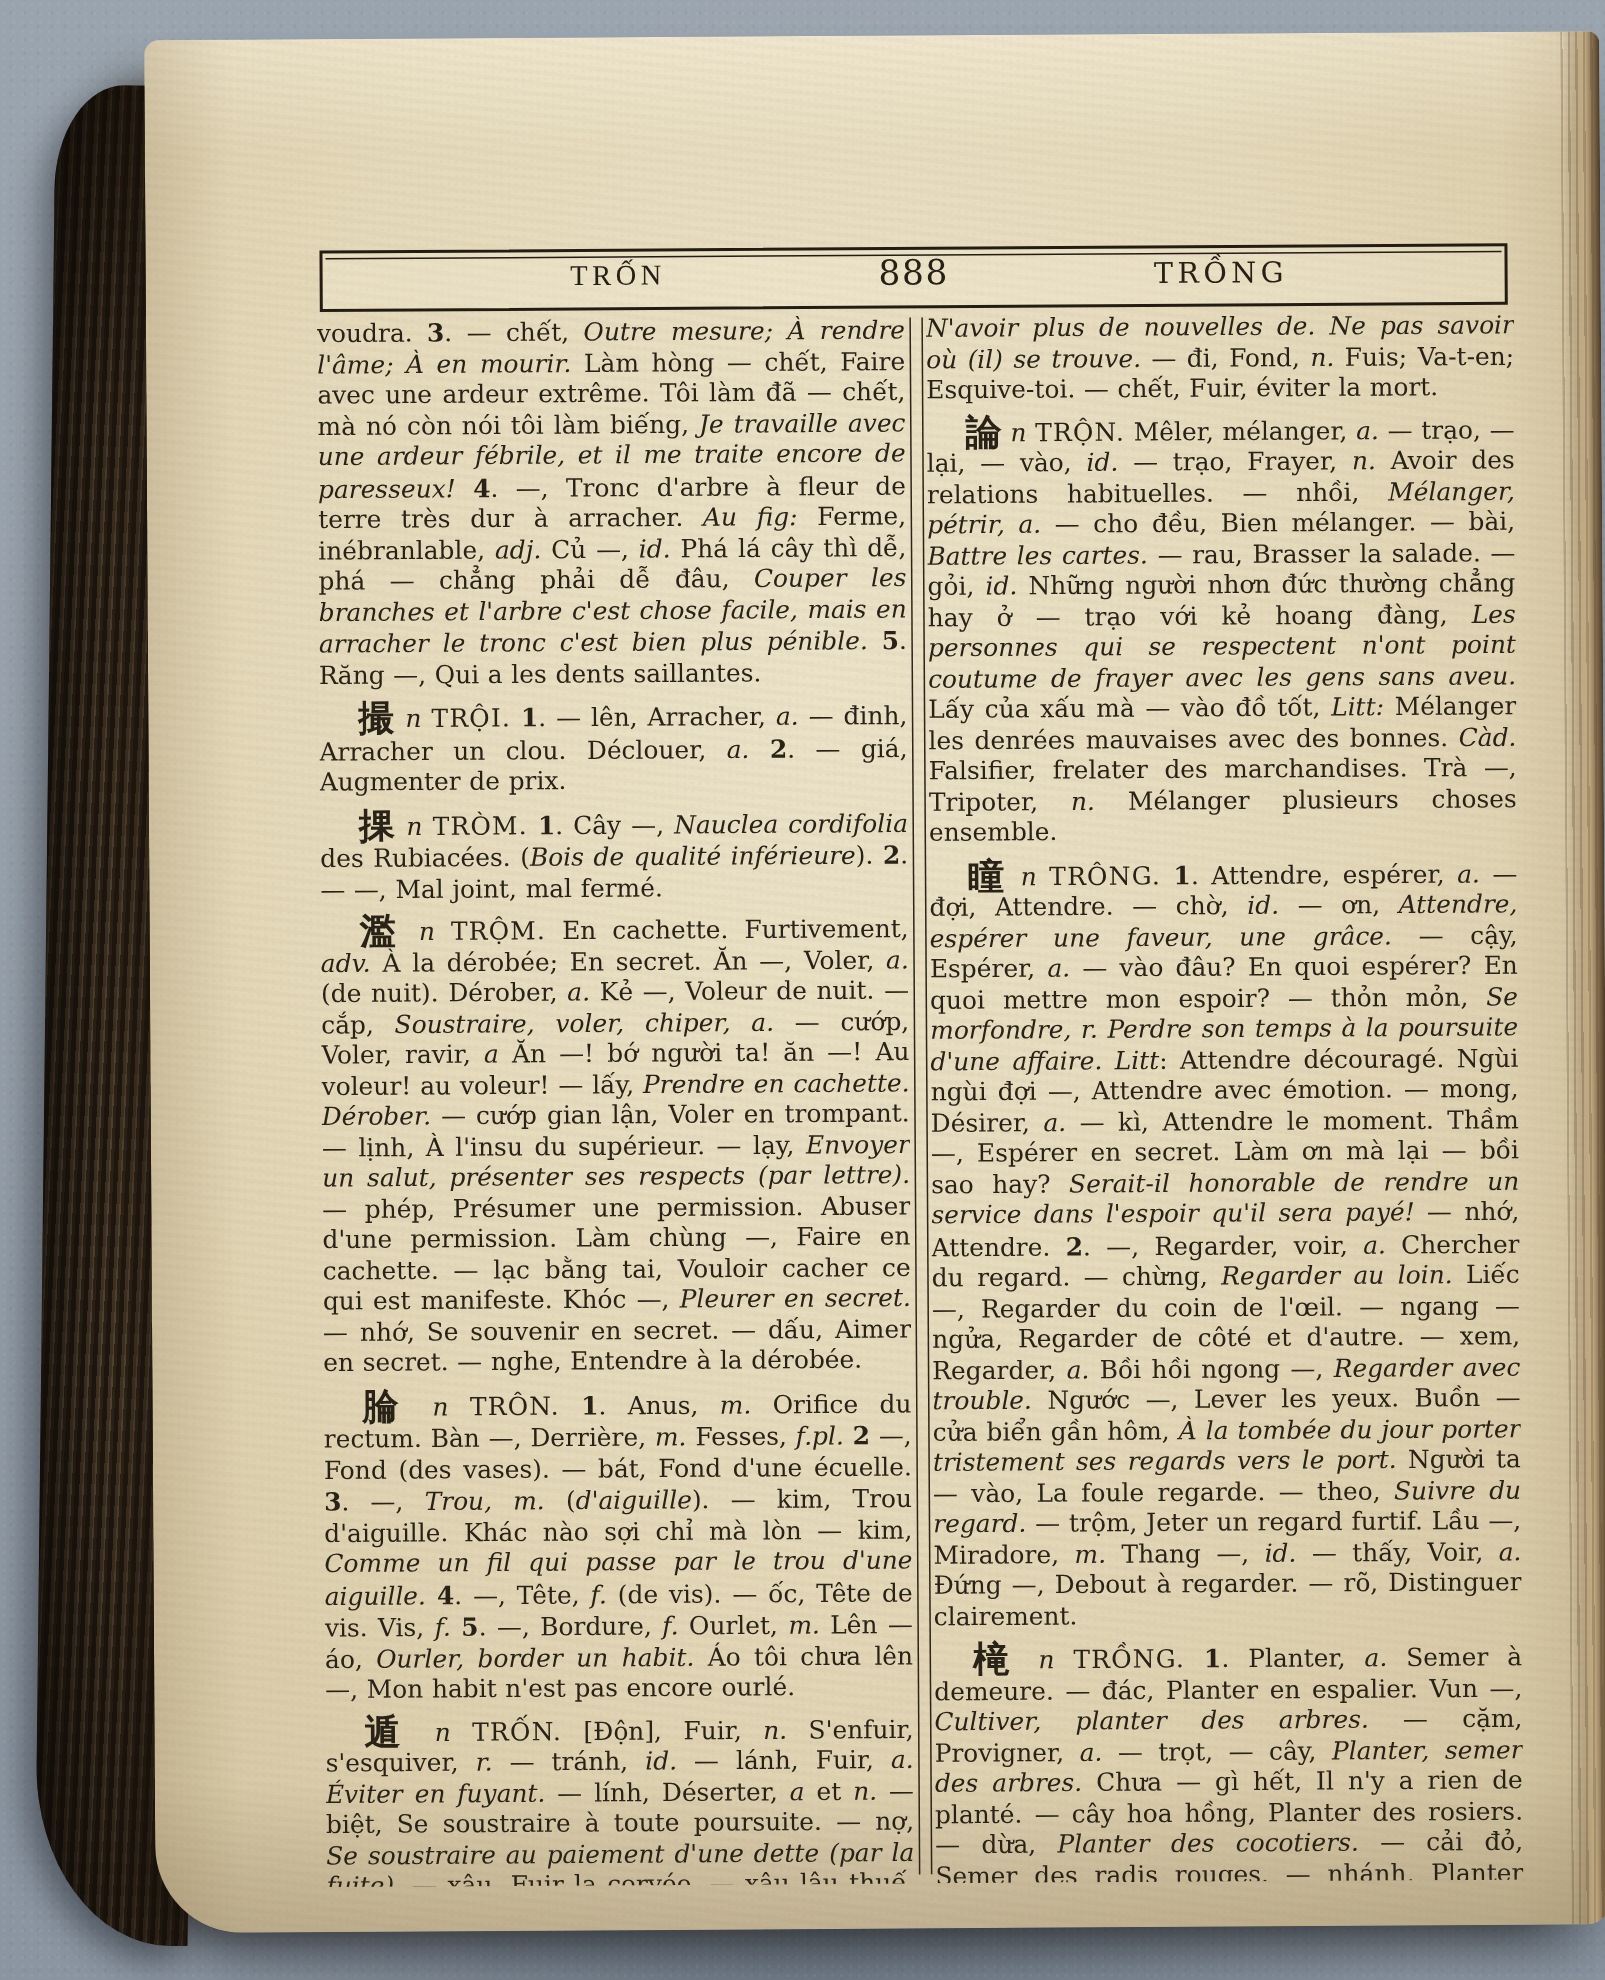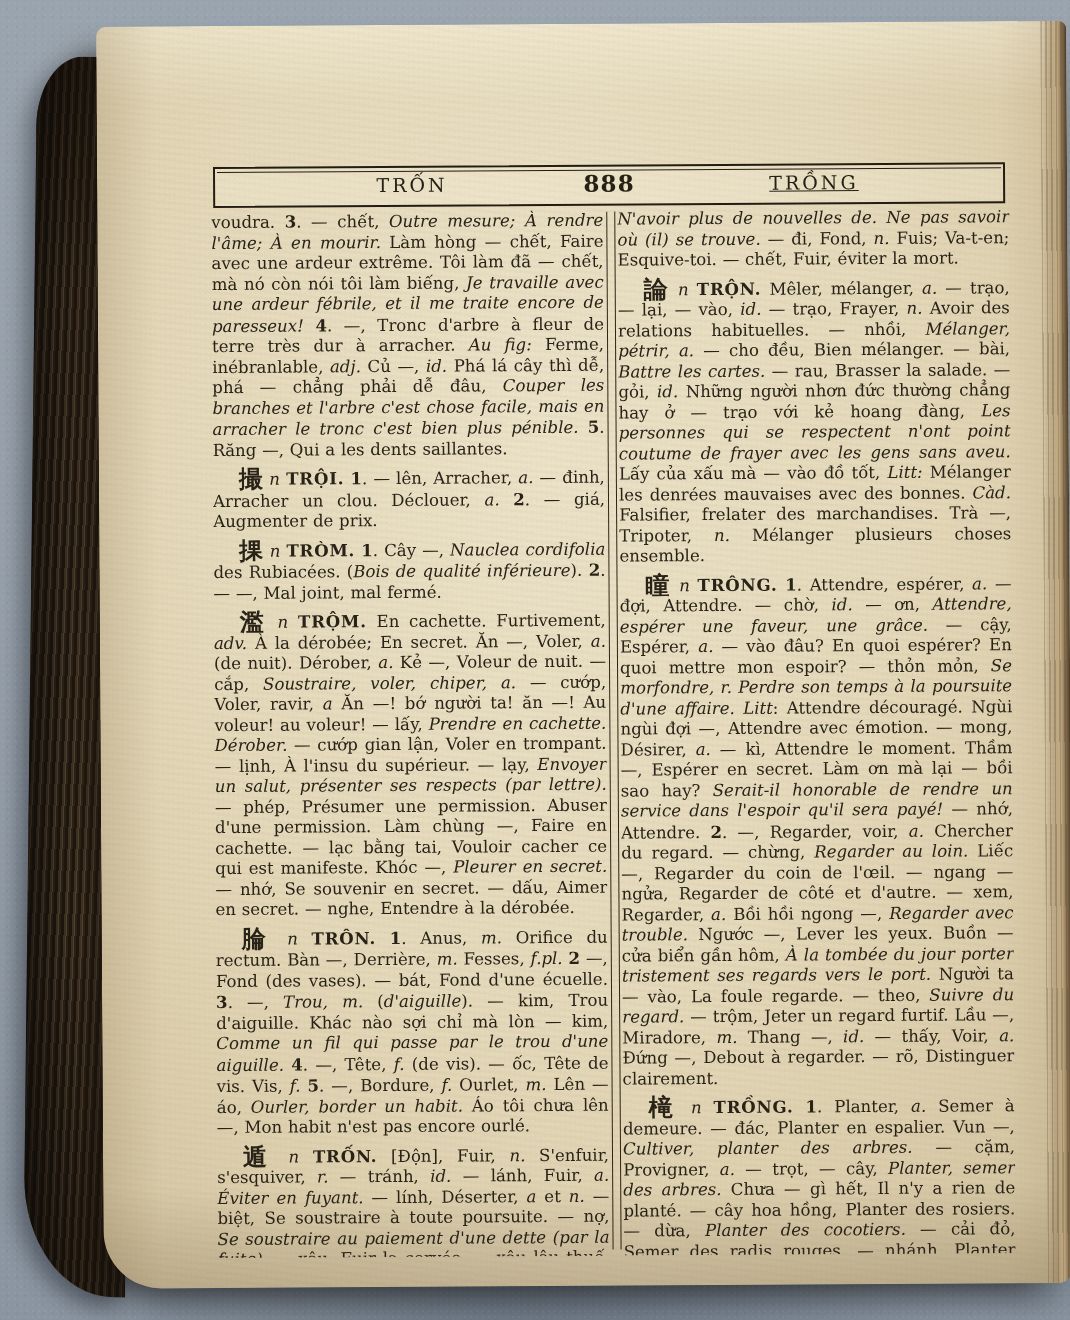--- a/index.html
+++ b/index.html
@@ -49,37 +49,37 @@
     background:
       repeating-linear-gradient(90deg, rgba(70,55,35,.25) 0 1.5px, rgba(0,0,0,0) 1.5px 5px),
       linear-gradient(90deg, rgba(0,0,0,0) 0%, rgba(150,120,80,.25) 35%, #c3ac84 62%, #7d6648 85%, #4d3c28 100%);}
 
   
   .header-box{position:absolute;left:116px;top:141px;width:788px;height:37px;
     border:2.6px solid #221c12;background:rgba(255,250,235,.18);}
   .header-box::before{content:"";position:absolute;left:2px;right:2px;top:2.5px;border-top:1.4px solid #221c12;}
   .hw{position:absolute;top:6px;transform:translateX(-50%);color:#262015;
     font-size:19px;letter-spacing:3px;}
-  .hw.left{left:25%;}
-  .hw.right{left:76%;text-decoration:underline;}
+  .hw.left{left:25%;font-family:Liberation Serif, serif;}
+  .hw.right{left:76%;}
   .hnum{position:absolute;top:3px;left:50%;transform:translateX(-50%);
-    color:#262015;font-size:23px;letter-spacing:1px;font-weight:bold;}
+    color:#262015;font-size:23px;letter-spacing:1px;}
 
   
   .columns{position:absolute;left:114px;top:186px;width:800px;height:1046px;
     display:flex;color:#282217;overflow:hidden;}
   .col{width:392px;overflow:hidden;}
   .col-divider{width:7px;flex:0 0 auto;align-self:stretch;margin:2px 2px 6px 3px;
     border-left:1.4px solid #2c2518;border-right:1.4px solid #2c2518;}
   .para{margin:0;text-align:justify;font-size:16.6px;line-height:20.5px;
     word-spacing:.5px;}
   .para.indent{text-indent:26px;margin-top:8px;}
   .seg-b{font-weight:bold;}
   .seg-i{font-style:italic;}
-  .seg-h{font-weight:bold;letter-spacing:.8px;}
+  .seg-h{font-weight:normal;letter-spacing:.8px;}
   .seg-n{font-style:italic;}
   .seg-c{font-family:"DejaVu Sans","Liberation Sans",sans-serif;font-size:24px;line-height:1px;
     font-weight:bold;vertical-align:-2px;letter-spacing:0;}
 </style>
 </head>
 <body>
 
 <div class="photo">
   <div class="book">
     <div class="edge-stack"></div>

